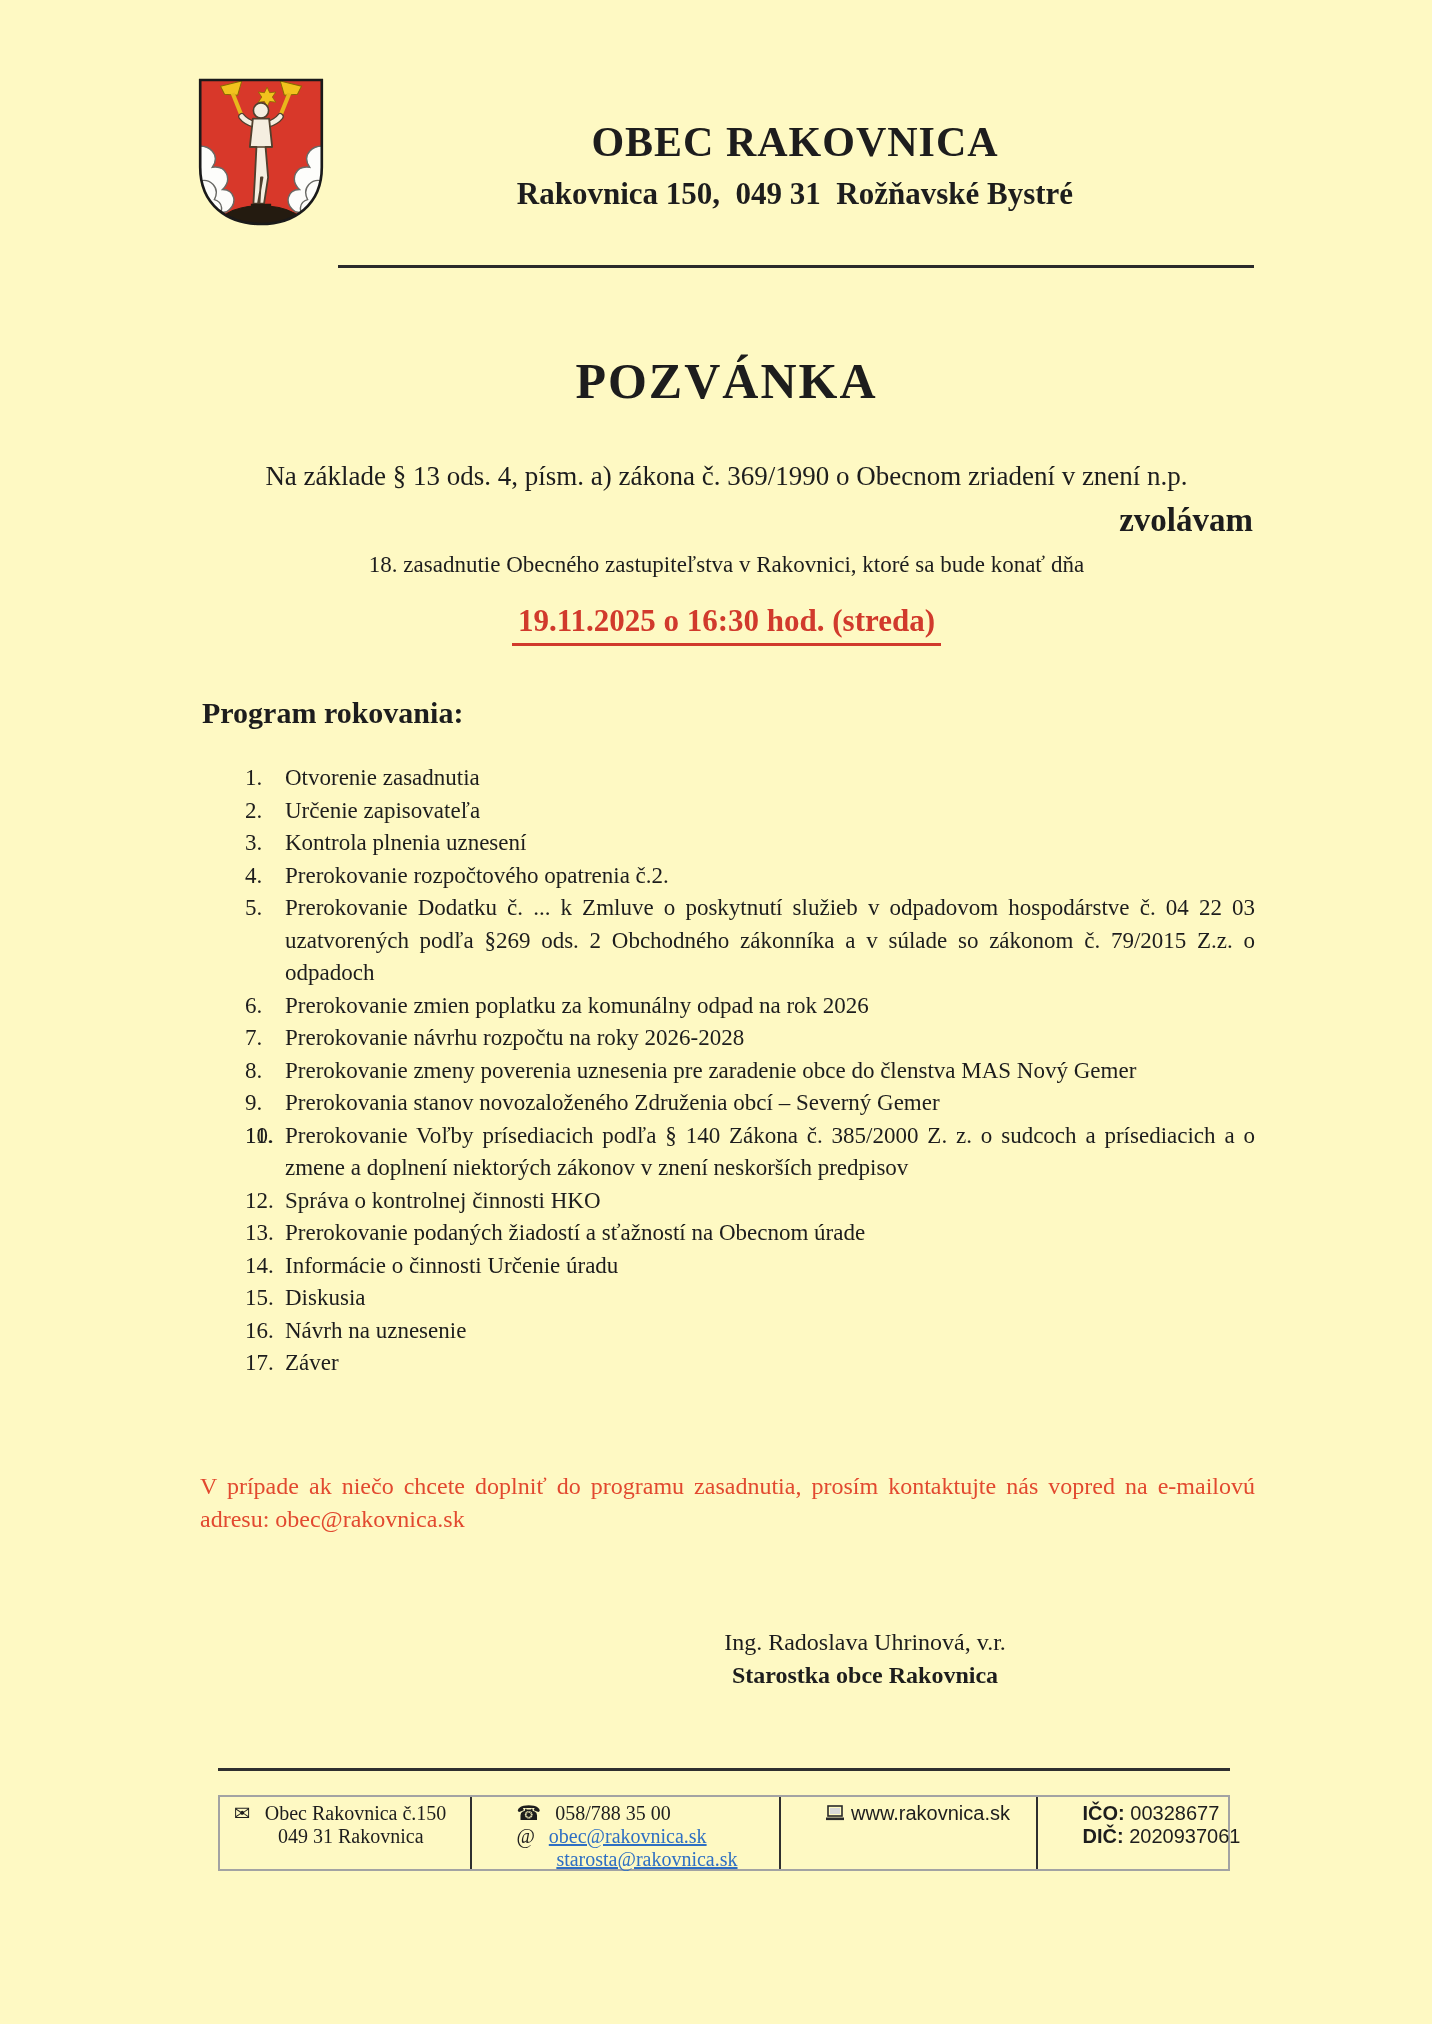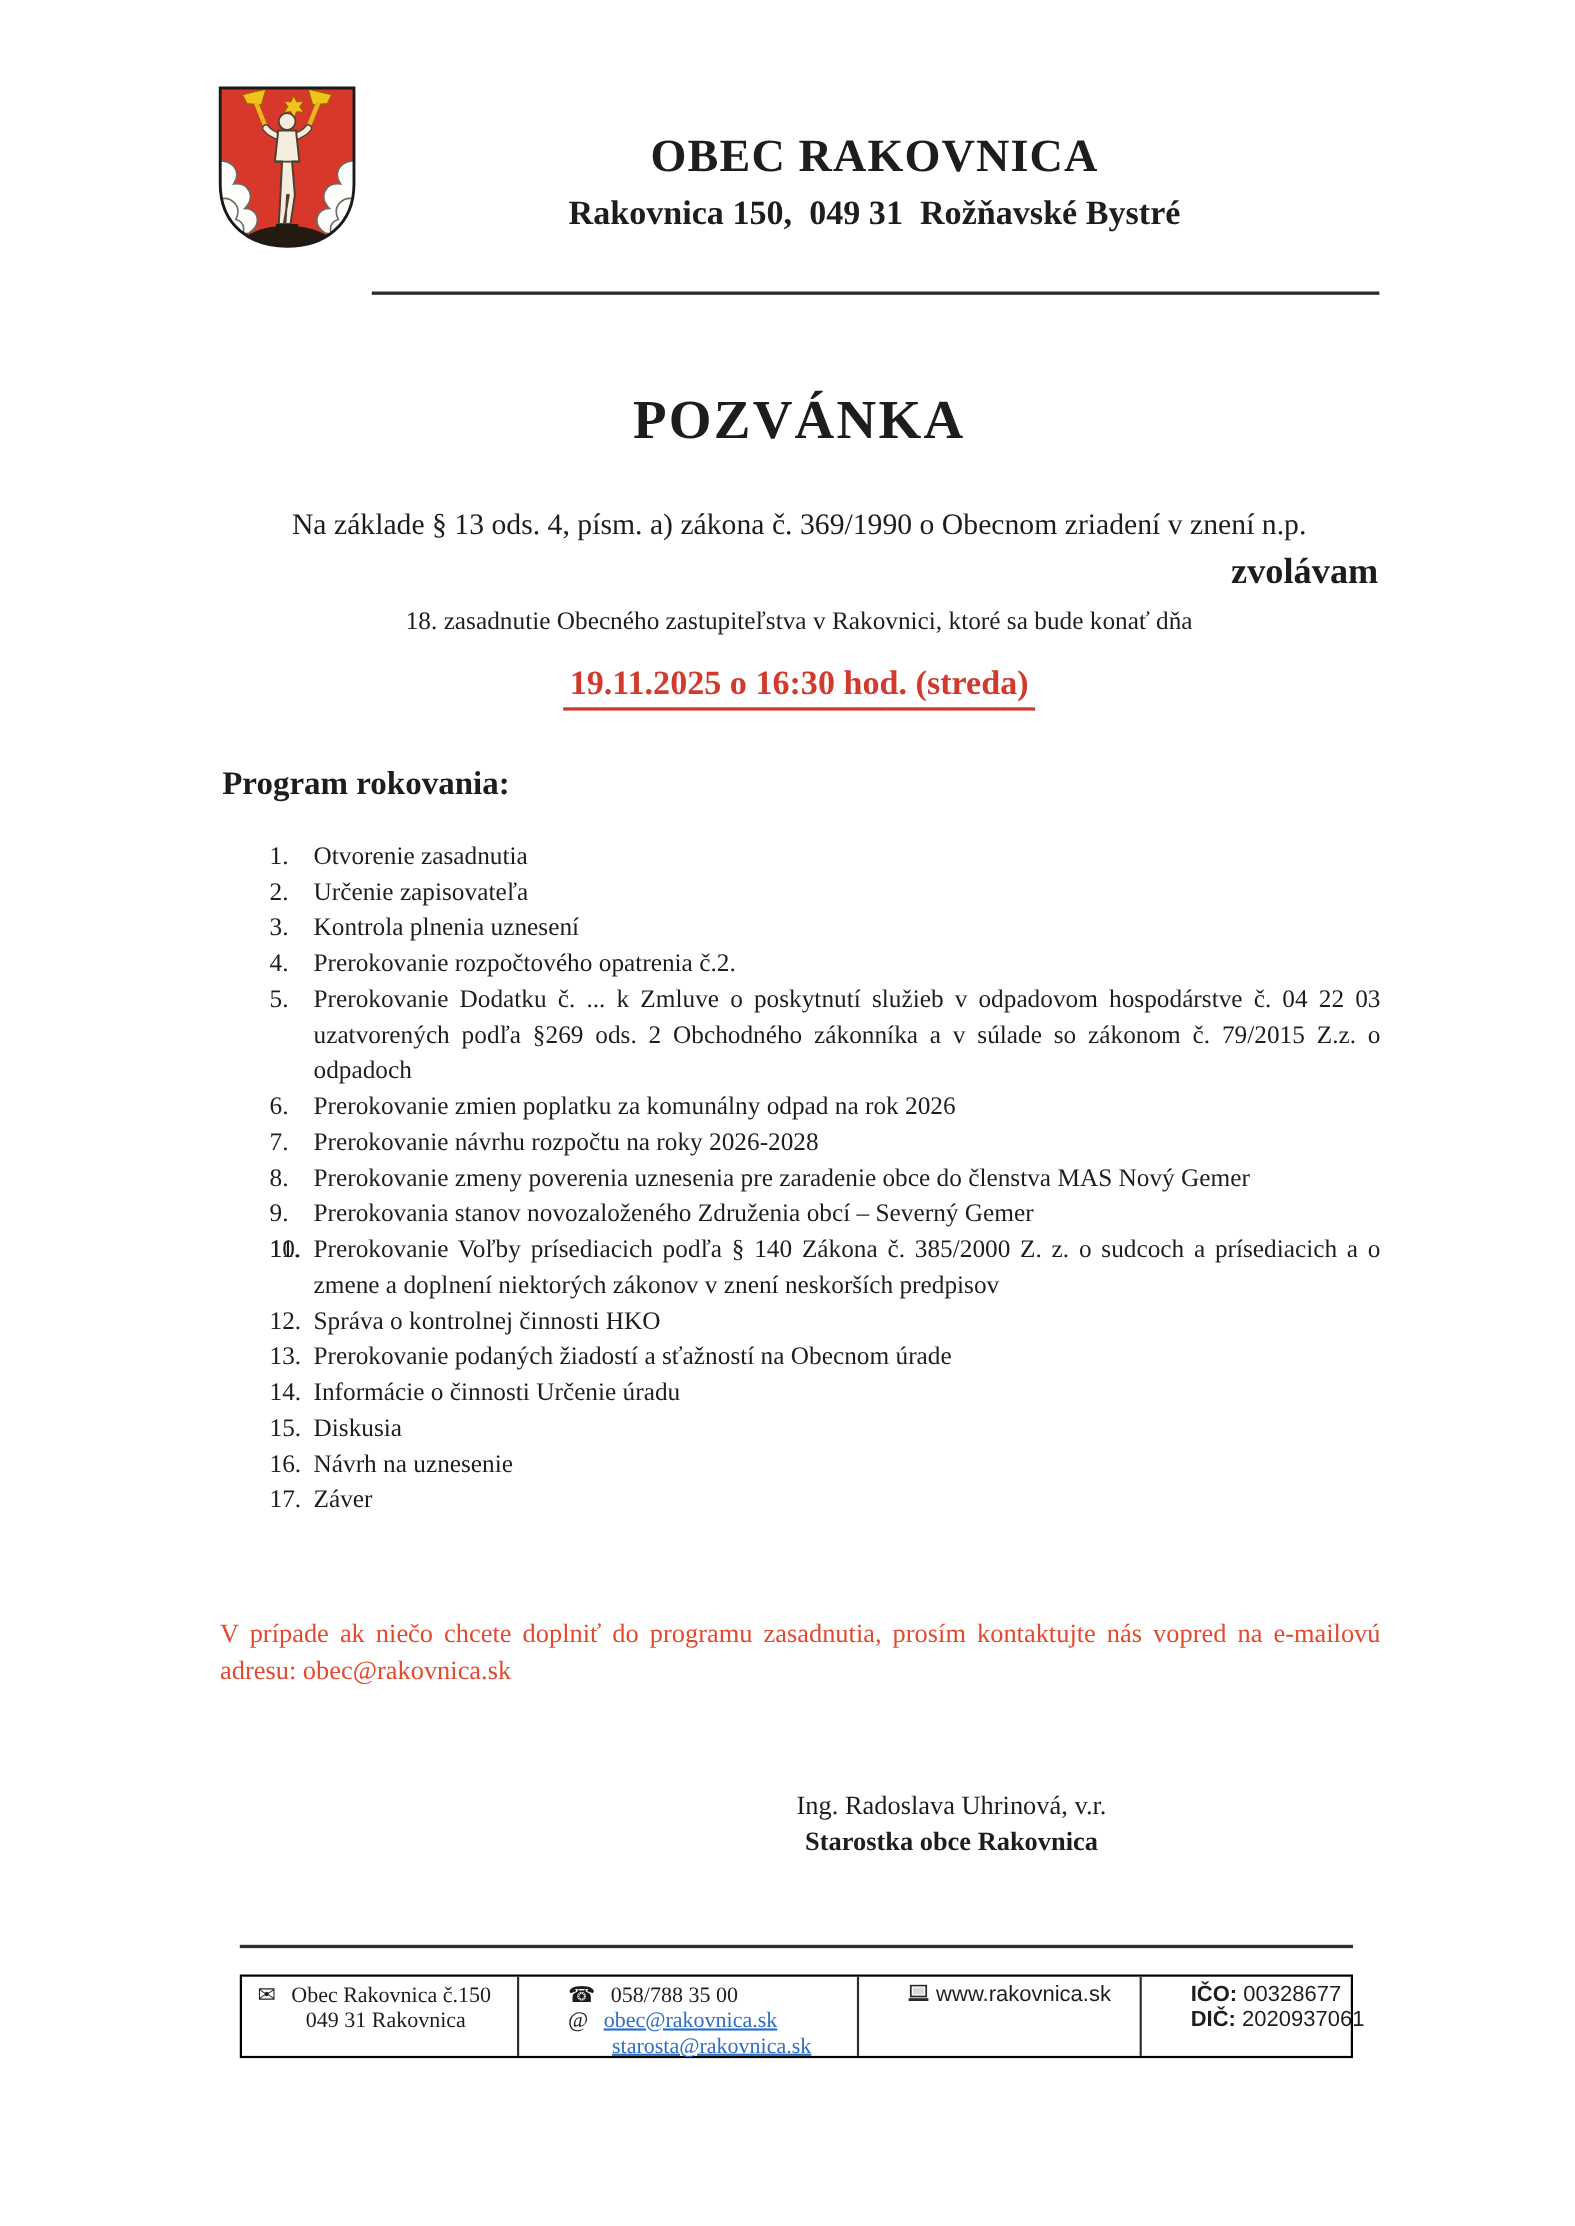--- a/index.html
+++ b/index.html
@@ -1,19 +1,19 @@
 <!DOCTYPE html>
 <html><head>
 <meta charset="utf-8">
 <style>
   html,body{margin:0;padding:0;background:#e9e9e9;}
   .page{
     position:relative;
     width:1432px;height:2024px;
-    background:#ffffff;
+    background:#fef9c3;
     font-family:"Liberation Serif","DejaVu Serif",serif;
     color:#1d1d1d;
     overflow:hidden;
     margin:0 auto;
   }
   
   .coat{position:absolute;left:196px;top:76px;width:130px;height:152px;}
   .header-text{position:absolute;left:330px;top:118px;width:930px;text-align:center;}
   .org-name{font-size:42px;font-weight:bold;letter-spacing:1px;line-height:48px;}
   .org-addr{font-size:31px;font-weight:bold;line-height:36px;margin-top:10px;white-space:pre;}
@@ -33,21 +33,21 @@
   .agenda .item{position:relative;padding-left:85px;text-align:justify;}
   .agenda .num{position:absolute;left:45px;top:0;text-align:left;}
   .note-red{position:absolute;left:200px;top:1470px;width:1055px;
             color:#e2492f;font-size:24px;line-height:33px;text-align:justify;}
   .signature{position:absolute;left:640px;top:1626px;width:450px;text-align:center;
              font-size:24px;line-height:33px;}
   .signature .role{font-weight:bold;}
   
   .footer-rule{position:absolute;left:218px;top:1768px;width:1012px;height:3px;background:#2f2f2f;}
   .footer-table{position:absolute;left:218px;top:1795px;width:1012px;height:76px;
-                border:2px solid #000000;box-sizing:border-box;display:flex;font-size:20px;gap:16px;}
+                border:2px solid #a3a3a3;box-sizing:border-box;display:flex;font-size:20px;gap:16px;}
   .fcell{box-sizing:border-box;padding:5px 8px 0 14px;line-height:23px;}
   .fcell + .fcell{border-left:2px solid #2f2f2f;padding-left:44px;}
   .fc1{width:24.5%;}
   .fc2{width:31%;}
   .fc3{width:25.5%;font-family:"Liberation Sans","DejaVu Sans",sans-serif;}
   .fc4{width:19%;font-family:"Liberation Sans","DejaVu Sans",sans-serif;}
   .icon{font-family:"DejaVu Sans",sans-serif;font-size:20px;display:inline-block;}
   .fc1 .row2{padding-left:44px;}
   .frow{white-space:nowrap;}
   .gap{display:inline-block;width:14px;}

